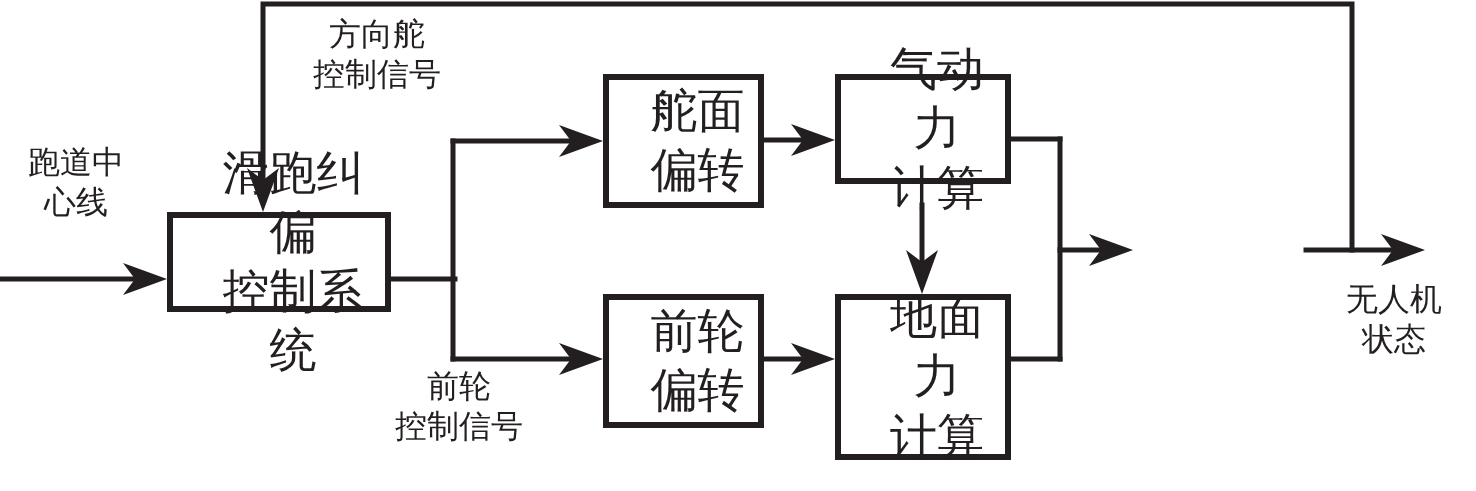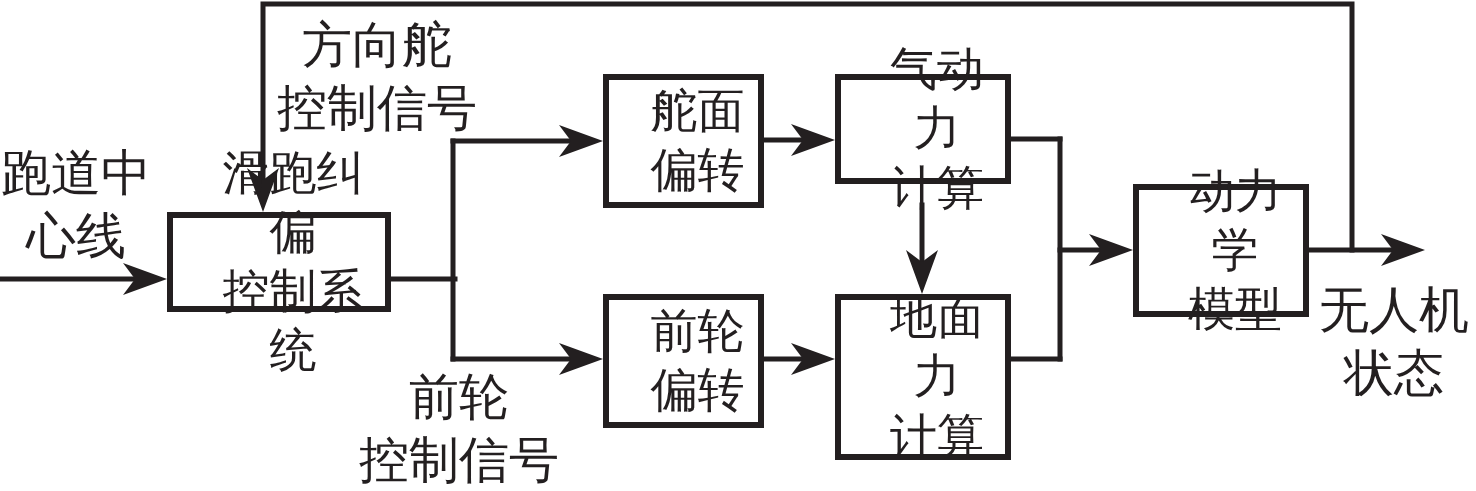--- a/index.html
+++ b/index.html
@@ -21,21 +21,21 @@
     text-align:center;
     padding-left:28px;
   }
   .box-label{
     font-size:47px;
     line-height:1.26;
     white-space:pre-line;
   }
   .flabel{
     position:absolute;
-    font-size:50px;
+    font-size:32px;
     line-height:1.26;
     white-space:pre-line;
     text-align:center;
   }
 </style>
 </head>
 <body>
 
 <div class="diagram">
 
@@ -87,24 +87,20 @@
   <div class="box" style="left:603px;top:294px;width:161px;height:134px">
     <span class="box-label">前轮
 偏转</span>
   </div>
 
   <div class="box" style="left:835px;top:294px;width:176px;height:166px">
     <span class="box-label">地面力
 计算</span>
   </div>
 
-  <div class="box" style="left:1133px;top:184px;width:176px;height:133px">
-    <span class="box-label">动力学
-模型</span>
-  </div>
 
   <div class="flabel" style="left:-2px;top:142px;width:156px">跑道中
 心线</div>
 
   <div class="flabel" style="left:237px;top:14px;width:280px">方向舵
 控制信号</div>
 
   <div class="flabel" style="left:319px;top:366px;width:280px">前轮
 控制信号</div>
 

